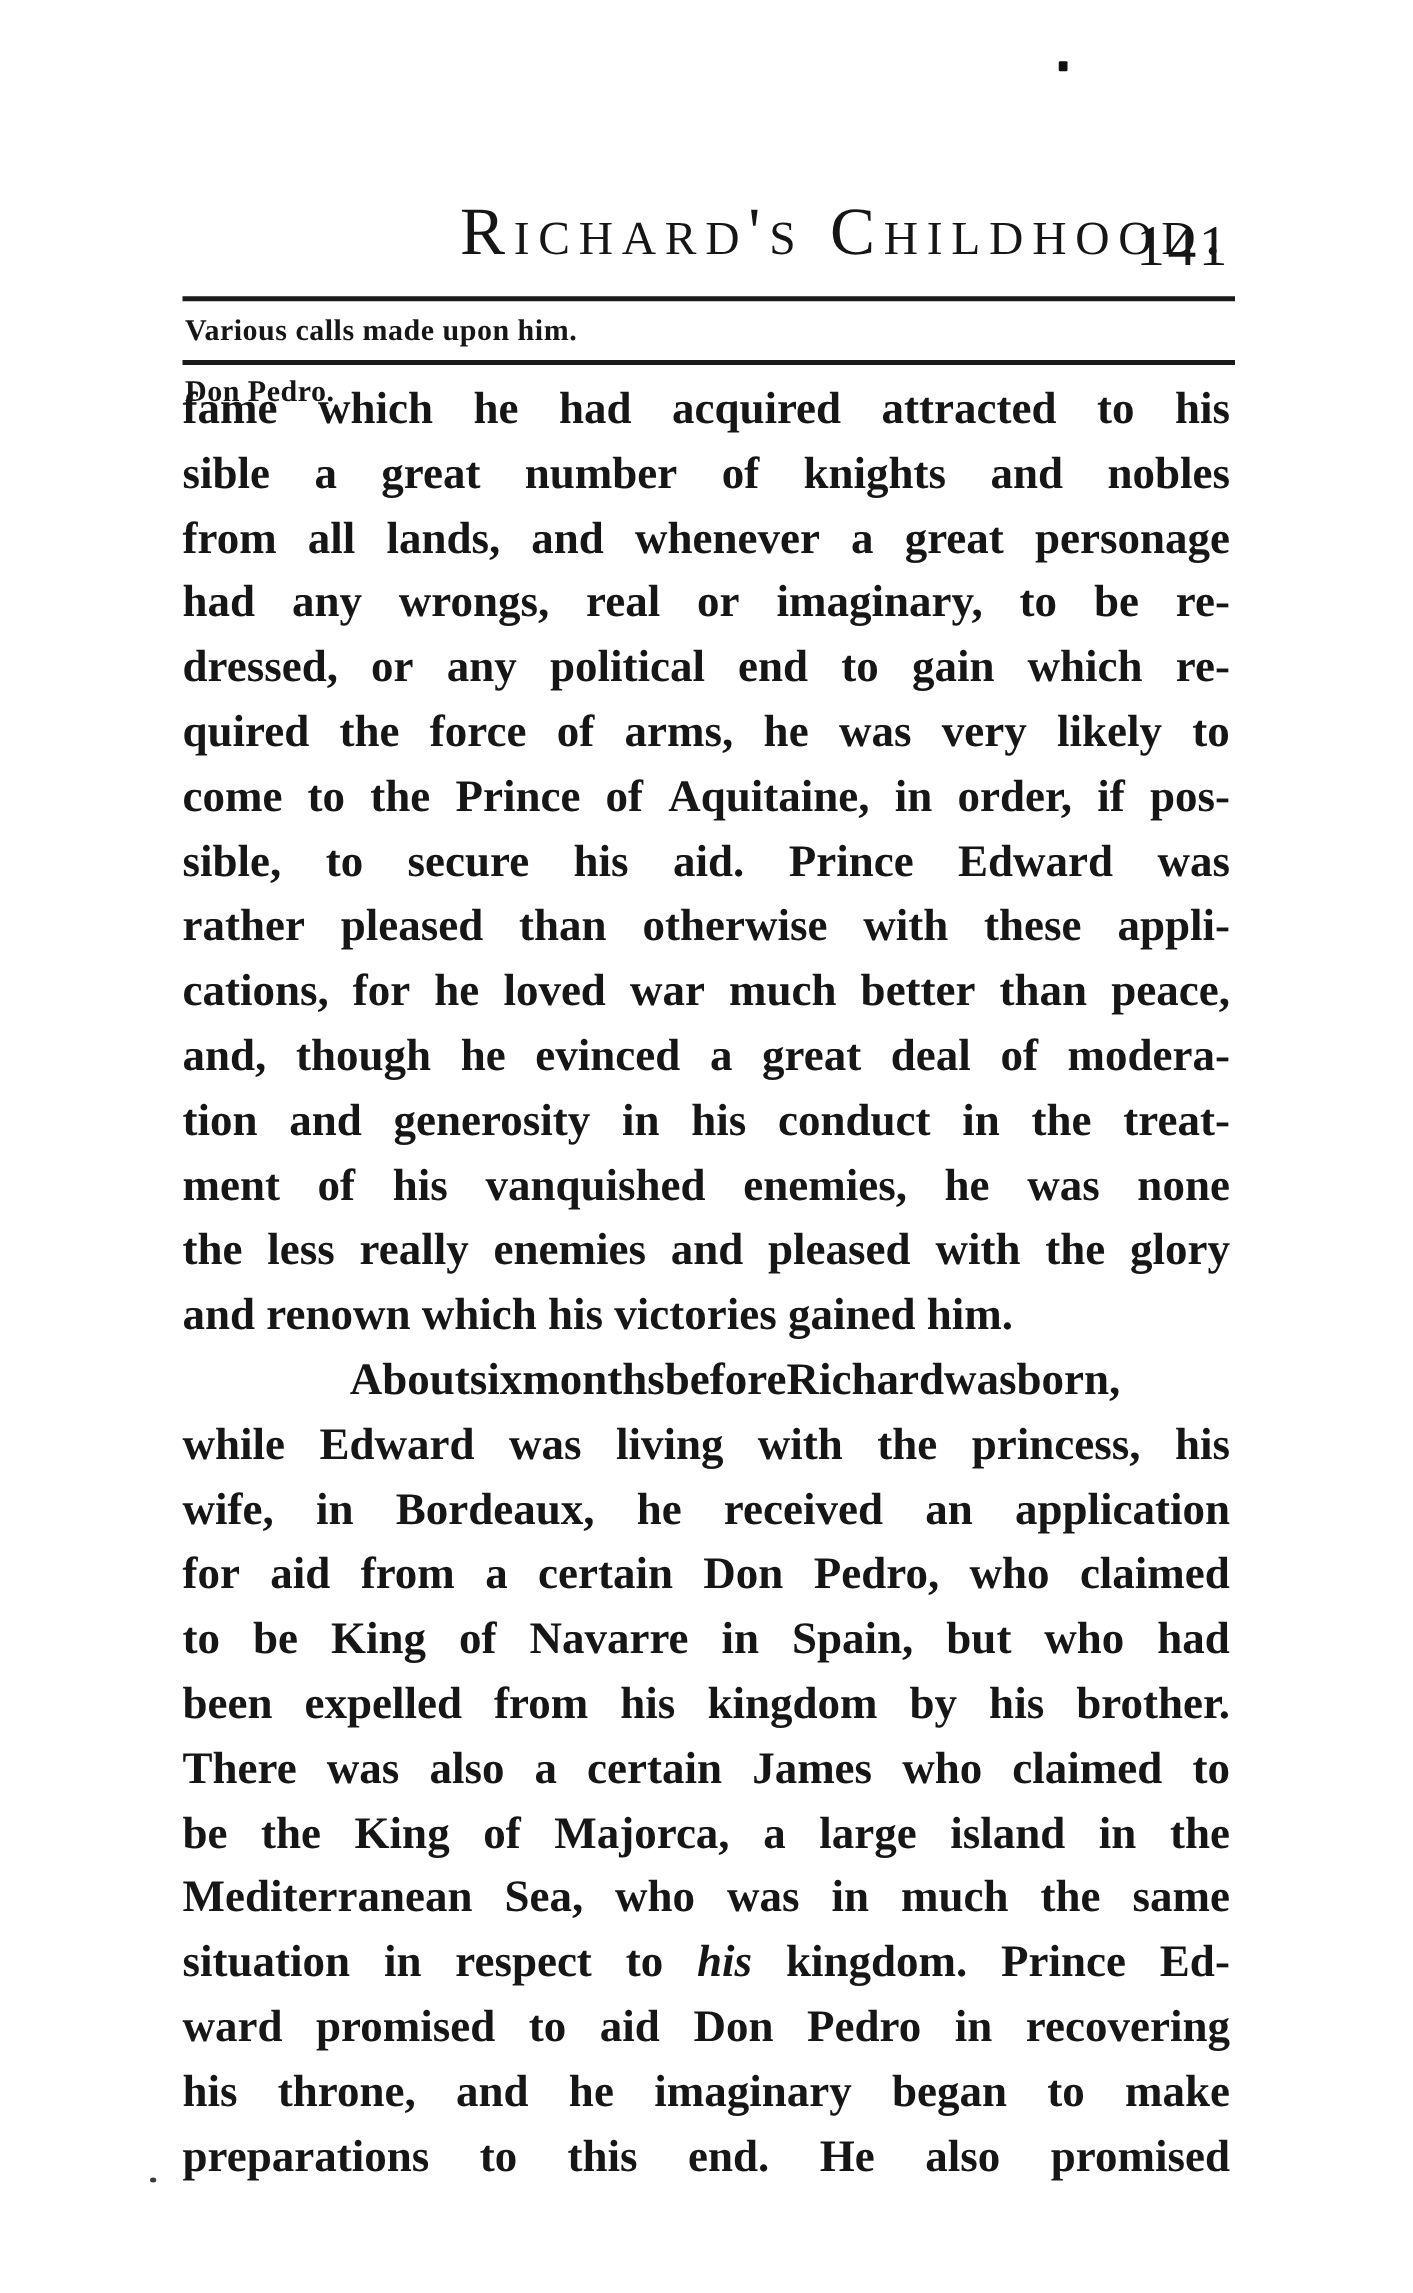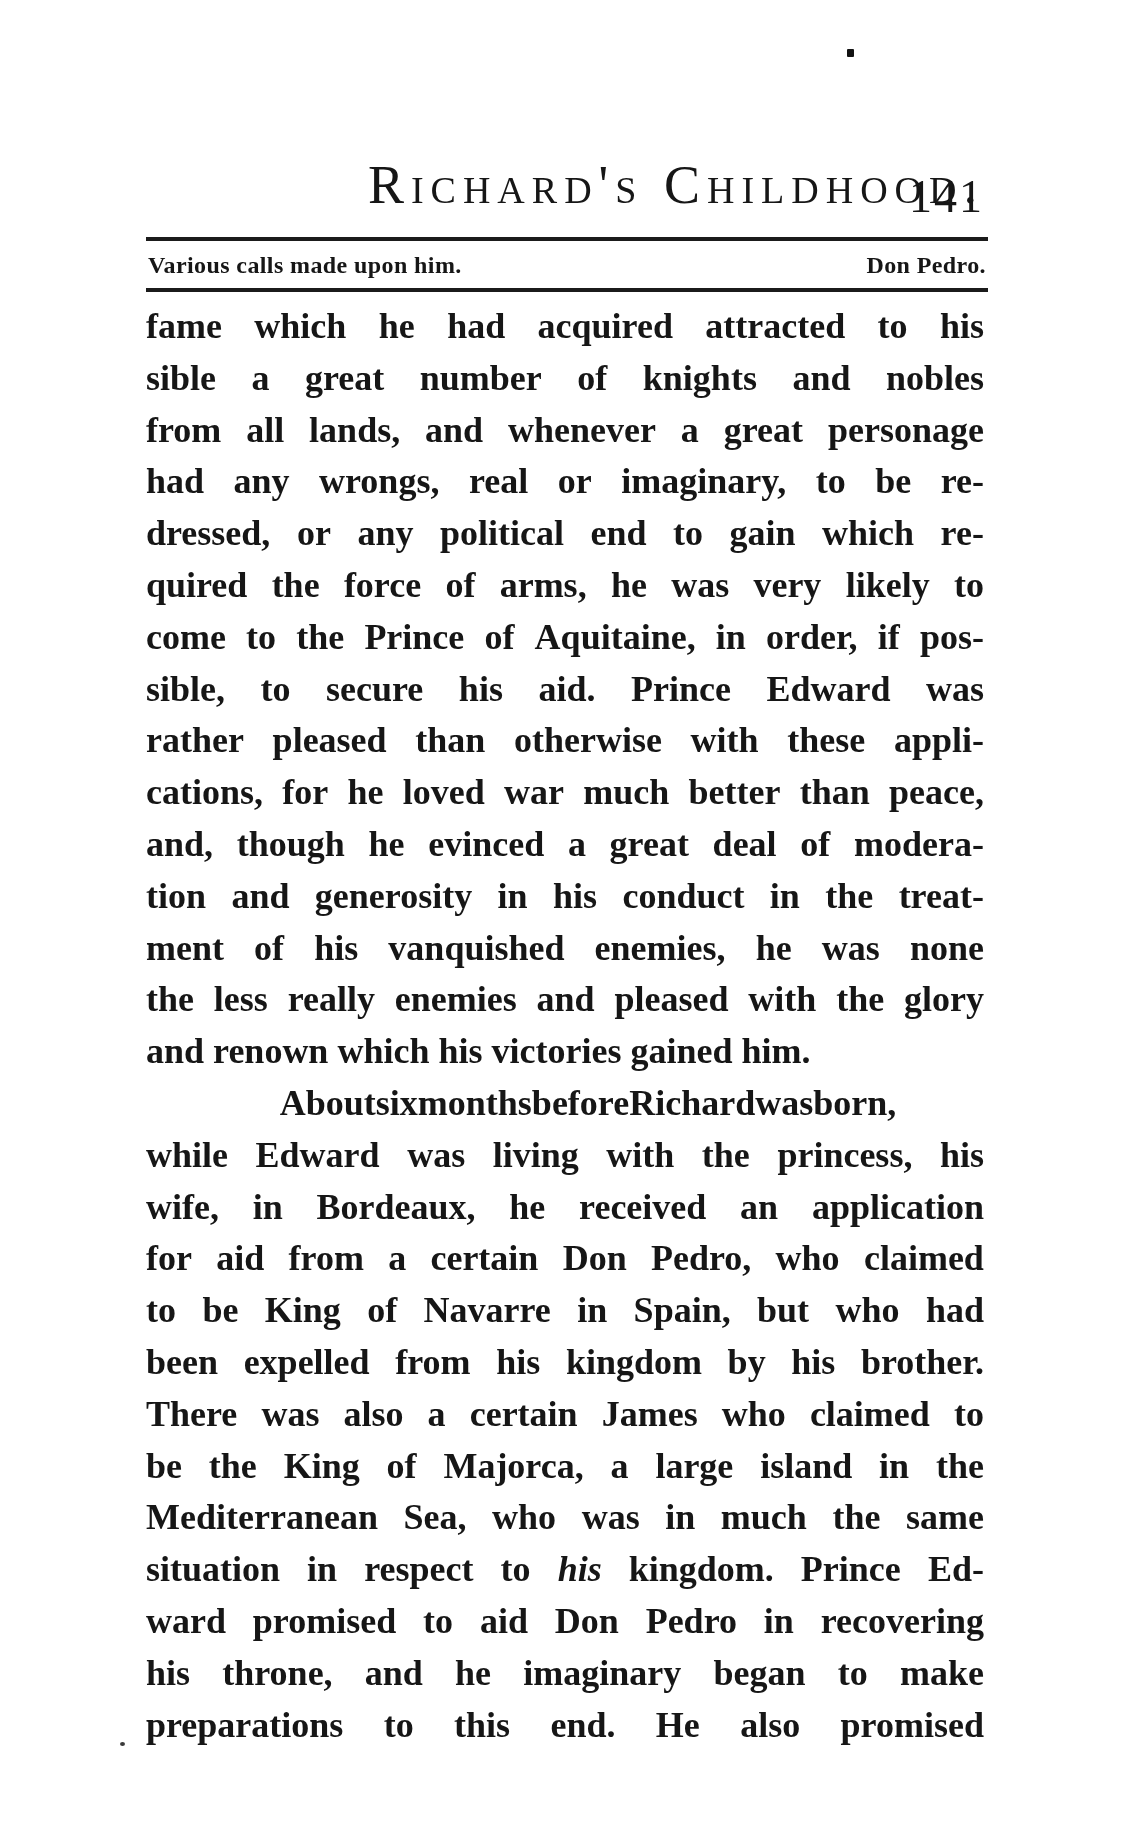--- a/index.html
+++ b/index.html
@@ -49,20 +49,21 @@
   .subhead-row {
     display: flex;
     justify-content: space-between;
     align-items: baseline;
     height: 47px;
     line-height: 49px;
     font-size: 24px;
     font-weight: bold;
     letter-spacing: 0.4px;
     padding: 0 2px;
+    flex-direction: column;
   }
 
   
   .body-text {
     position: absolute;
     top: 301px; left: 146px;
     width: 838px;
   }
   .line {
     height: 51.8px;

